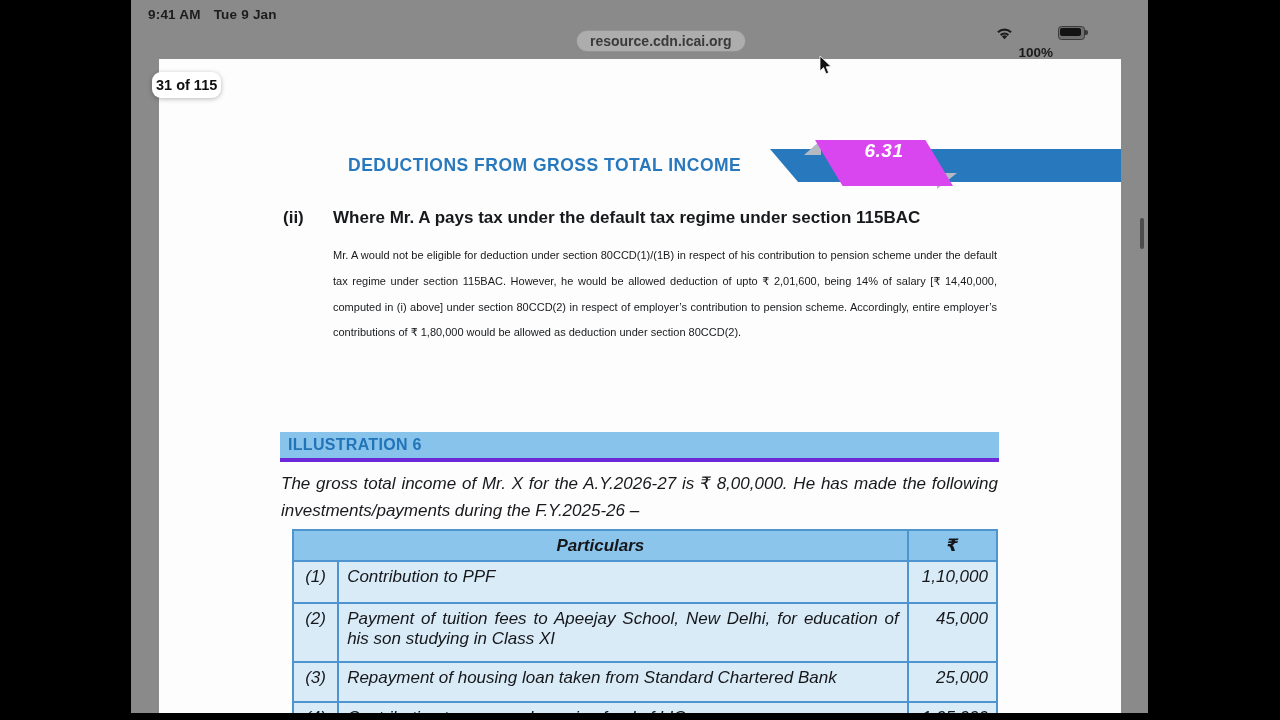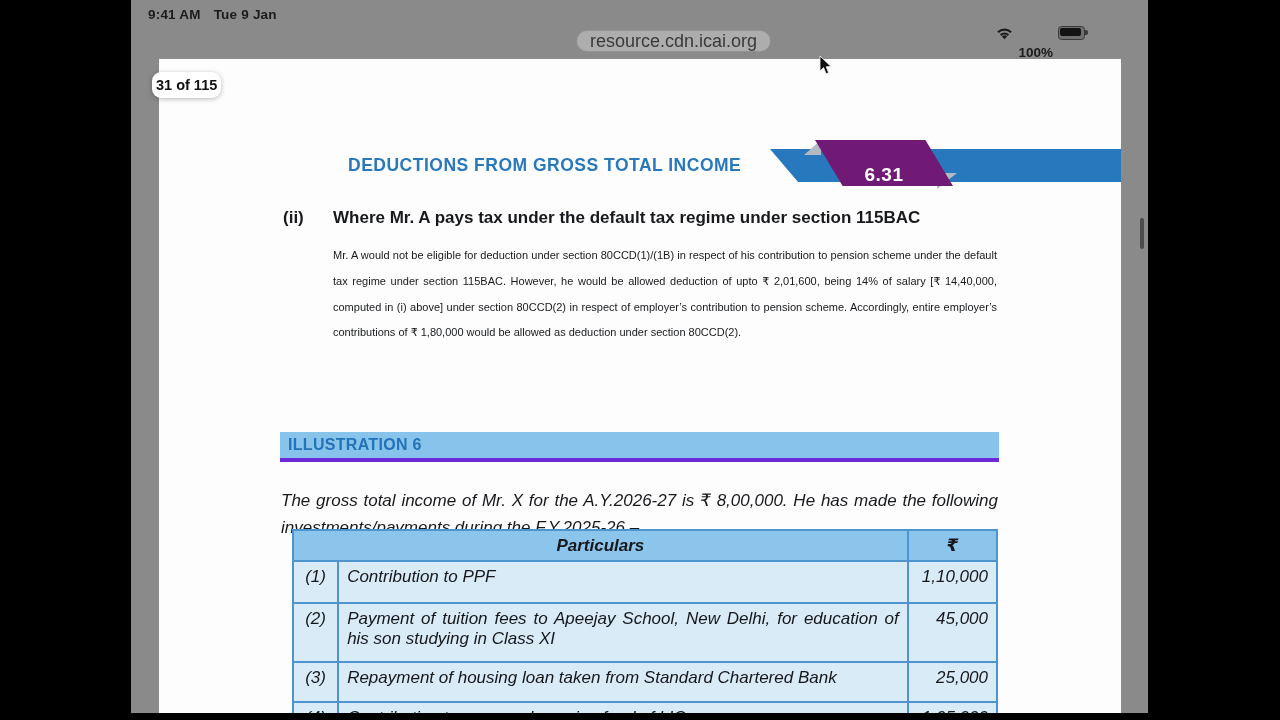--- a/index.html
+++ b/index.html
@@ -10,42 +10,42 @@
   .status-bar{position:absolute;left:0;top:0;width:100%;height:30px;}
   .status-left{position:absolute;left:17px;top:7px;font-size:13.5px;font-weight:700;color:#1c1c1e;letter-spacing:.2px;}
   .status-left .date{margin-left:13px;}
   .status-right{position:absolute;right:63px;top:6px;display:flex;align-items:center;gap:5px;}
   .status-right .pct{font-size:13.5px;font-weight:700;color:#1c1c1e;margin-top:39px;}
   .batt{position:relative;width:25px;height:12px;border:1px solid #3a3a3a;border-radius:3.5px;background:#6f6f6f;}
   .batt .fill{position:absolute;left:1px;top:1px;width:21px;height:8px;background:#131313;border-radius:2px;}
   .batt .nub{position:absolute;right:-3.5px;top:3px;width:2.5px;height:5px;background:#3a3a3a;border-radius:0 2px 2px 0;}
   .url-pill{position:absolute;left:446px;top:31px;height:20px;padding:0 13px;border-radius:11px;
             background:#adadad;display:flex;align-items:center;box-shadow:0 0 0 .5px #9b9b9b;}
-  .url-pill span{font-size:18px;font-weight:400;color:#3a3a3a;}
+  .url-pill span{font-size:14px;font-weight:700;color:#3a3a3a;}
   
   .page{position:absolute;left:28px;top:59px;width:962px;height:654px;background:#fdfdfd;overflow:hidden;color:#17191c;}
   
   .doc-title{position:absolute;left:189px;top:96px;font-size:17.5px;font-weight:700;color:#2878be;letter-spacing:.5px;}
   .banner-blue{position:absolute;left:611px;top:90px;width:351px;height:33px;background:#2878be;
                clip-path:polygon(0 0,100% 0,100% 100%,8% 100%);}
   .fold{position:absolute;background:#b3bac2;}
   .fold-a{left:645px;top:81px;width:17px;height:15px;clip-path:polygon(100% 0,100% 100%,0 100%);}
   .fold-b{left:778px;top:114px;width:20px;height:16px;clip-path:polygon(0 0,100% 0,0 100%);}
-  .tag{position:absolute;left:656px;top:81px;width:138px;height:46px;background:#701a75;
-       clip-path:polygon(0 0,80% 0,100% 100%,20% 100%);display:flex;align-items:flex-end;justify-content:center;}
+  .tag{position:absolute;left:656px;top:81px;width:138px;height:46px;background:#d946ef;
+       clip-path:polygon(0 0,80% 0,100% 100%,20% 100%);display:flex;align-items:flex-start;justify-content:center;font-style:italic;}
   .tag span{color:#fff;font-size:19px;font-weight:700;letter-spacing:.5px;}
   
   .sec-label{position:absolute;left:124px;top:149px;font-size:17px;font-weight:700;}
   .sec-heading{position:absolute;left:174px;top:149px;width:670px;font-size:17px;font-weight:700;}
   .body-par{position:absolute;left:174px;top:184px;width:664px;font-size:11px;line-height:25.8px;text-align:justify;}
   
   .illus-banner{position:absolute;left:121px;top:373px;width:719px;height:26px;background:#87c3ea;
                 border-bottom:4px solid #6d28d9;display:flex;align-items:center;}
   .illus-banner span{margin-left:8px;font-size:16px;font-weight:700;color:#2273b8;letter-spacing:.3px;}
-  .intro{position:absolute;left:122px;top:429px;width:717px;font-size:17px;font-style:italic;
+  .intro{position:absolute;left:122px;top:412px;width:717px;font-size:17px;font-style:italic;
          line-height:26.5px;text-align:justify;}
   
   .inv-table{position:absolute;left:133px;top:470px;}
   table{border-collapse:collapse;width:706px;font-size:17px;font-style:italic;color:#15171a;
         font-family:"Liberation Sans","DejaVu Sans",sans-serif;}
   th,td{border:2px solid #4e95d0;margin-left:28px;}
   thead th{background:#8cc5ec;height:27px;font-weight:700;text-align:center;}
   tbody td{background:#daebf8;vertical-align:top;}
   td.num{width:41px;text-align:center;padding-top:5px;}
   td.part{width:550px;padding:5px 8px 4px 8px;text-align:justify;}

